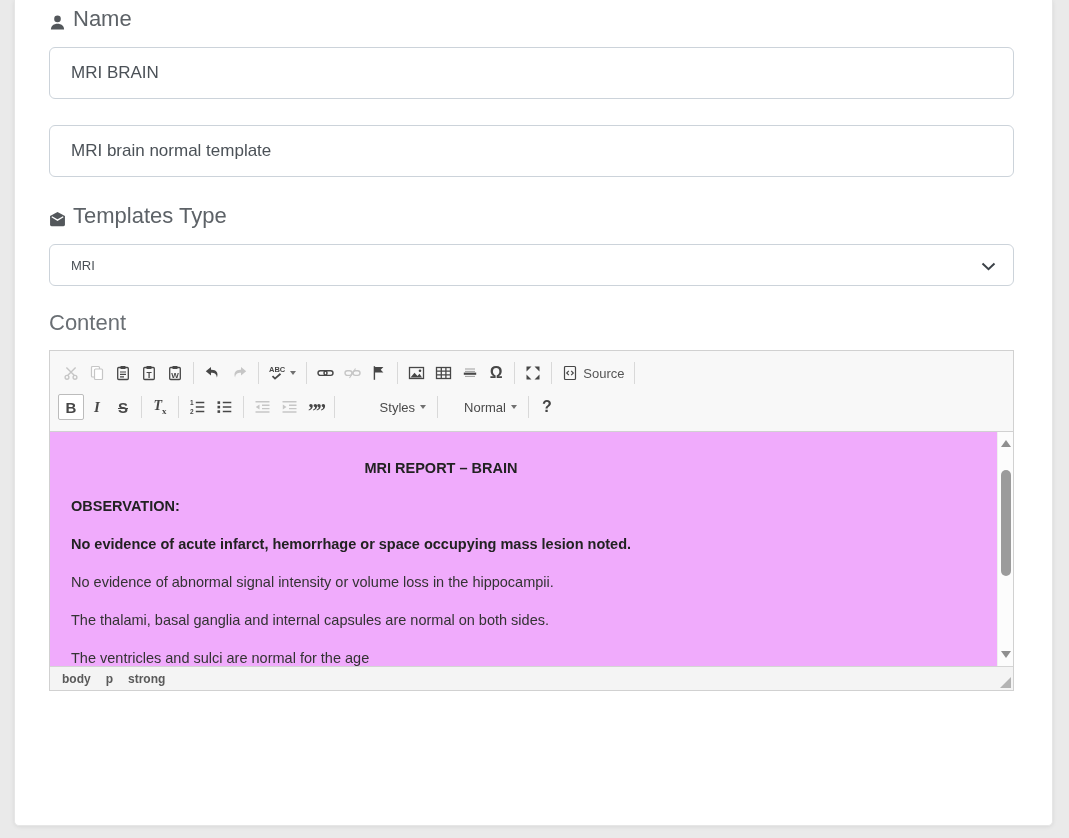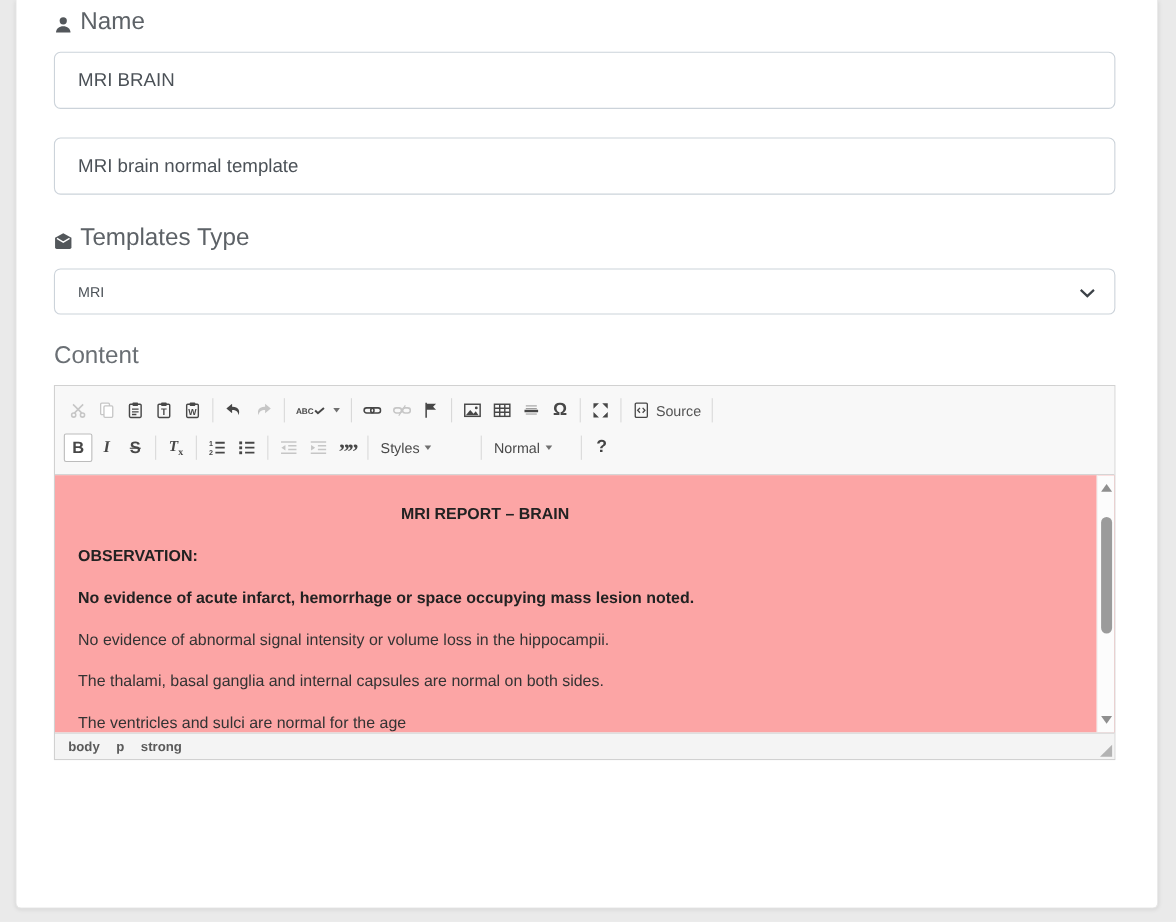--- a/index.html
+++ b/index.html
@@ -34,38 +34,38 @@
   .tb-btn { min-width:26px; height:26px; display:flex; align-items:center;
     justify-content:center; padding:0 4px; color:#474747; cursor:pointer;
     border:1px solid transparent; border-radius:2px; }
   .tb-btn.disabled { color:#c6c6c6; cursor:default; }
   .tb-btn.active { background:#fff; border-color:#bcbcbc; }
   .tb-sep { width:1px; height:22px; background:#d9d9d9; margin:0 5px; }
   .tb-btn svg { display:block; }
   .tb-txt { font-size:13px; color:#555; margin-left:5px; }
   .caret { width:0; height:0; border-left:3.5px solid transparent;
     border-right:3.5px solid transparent; border-top:4px solid #707070; margin-left:5px; }
-  .tb-dd { display:flex; align-items:center; justify-content:flex-start;
+  .tb-dd { display:flex; align-items:center; justify-content:flex-end;
     height:26px; padding:0 6px; font-size:13px; color:#4a4a4a; cursor:pointer; }
   .dd-styles { width:92px; } .dd-format { width:80px; }
   .glyph-b { font-size:15px; font-weight:800; }
   .glyph-i { font-size:15px; font-weight:700; font-style:italic;
     font-family:"Liberation Serif","DejaVu Serif",serif; }
   .glyph-s { font-size:15px; font-weight:700; text-decoration:line-through; }
   .glyph-rf { font-size:14px; font-weight:700; font-style:italic;
     font-family:"Liberation Serif","DejaVu Serif",serif; }
   .glyph-rf sub { font-size:9px; font-style:normal; }
   .glyph-q { font-size:20px; font-weight:700; letter-spacing:-2px;
     font-family:"Liberation Serif","DejaVu Serif",serif; line-height:10px; padding-top:8px;}
   .glyph-om { font-size:16px; font-weight:600; }
   .glyph-help { font-size:16px; font-weight:800; color:#444; }
-  .scayt { display:flex; flex-direction:row; align-items:center; line-height:7px; }
+  .scayt { display:flex; flex-direction:column; align-items:center; line-height:7px; }
   .scayt-abc { font-size:7.5px; font-weight:800; letter-spacing:0; }
 
-  .cke-contents { position:relative; height:234px; background:#fca5a5; overflow:hidden; }
+  .cke-contents { position:relative; height:234px; background:#f0abfc; overflow:hidden; }
   .doc { margin-right:16px; height:100%; overflow:hidden; padding:26px 0 0 21px;
     font-size:14.5px; color:#333; line-height:20px; cursor:text; }
   .doc-inner { width:740px; }
   .doc p { margin:0 0 18px 0; }
   .doc .ttl { text-align:center; font-weight:bold; color:#222; }
   .doc .b { font-weight:bold; color:#222; }
 
   .vscroll { position:absolute; top:0; right:0; bottom:0; width:16px; background:#fcfcfc;
     border-left:1px solid #f0f0f0; }
   .arr { position:absolute; left:3px; width:0; height:0;

